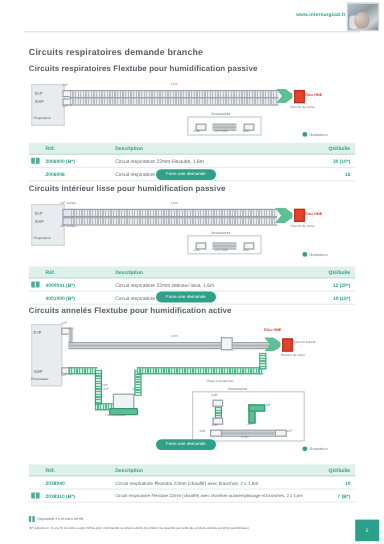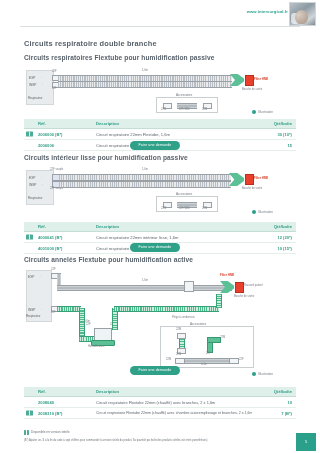--- a/index.html
+++ b/index.html
@@ -88,21 +88,21 @@
 <body>
 
 <div class="page">
 
   <div class="hdr">
     <div class="hdr-url">www.intersurgical.fr</div>
     <div class="hdr-photo"></div>
     <div class="hdr-rule"></div>
   </div>
 
-  <div class="h1" style="top:39px">Circuits respiratoire double branche</div>
+  <div class="h1" style="top:39px">Circuits respiratoires demande branche</div>
   <div class="h2" style="top:54px">Circuits respiratoires Flextube pour humidification passive</div>
 
   <div class="diagram" style="top:66px;width:272px;height:50px;">
     <div class="vent" style="left:2px;top:4px;width:26px;height:33px;"></div>
     <div class="vent-lbl" style="left:5px;top:10px;">EXP</div>
     <div class="vent-lbl" style="left:5px;top:17px;">INSP</div>
     <div class="vent-lbl" style="left:4px;top:30px;font-size:2.8px;">Respirateur</div>
     <div class="tiny" style="left:17px;top:10px;">←</div>
     <div class="tiny" style="left:17px;top:17px;">→</div>
 

